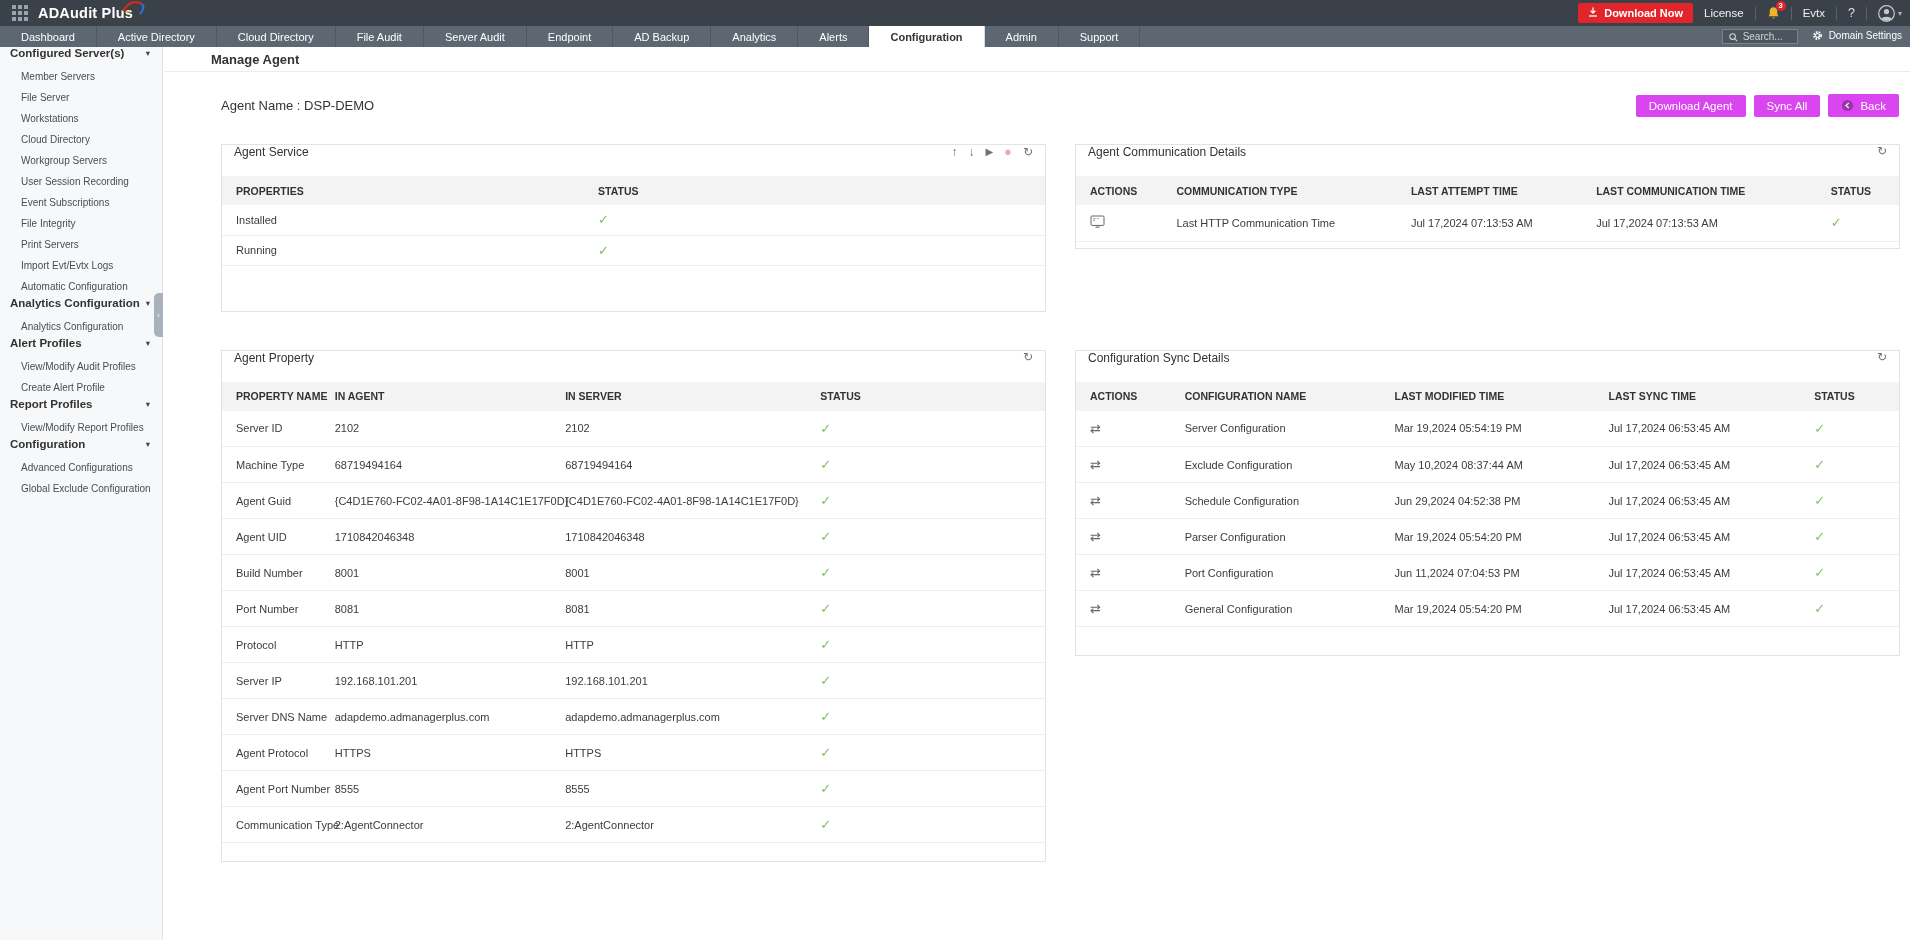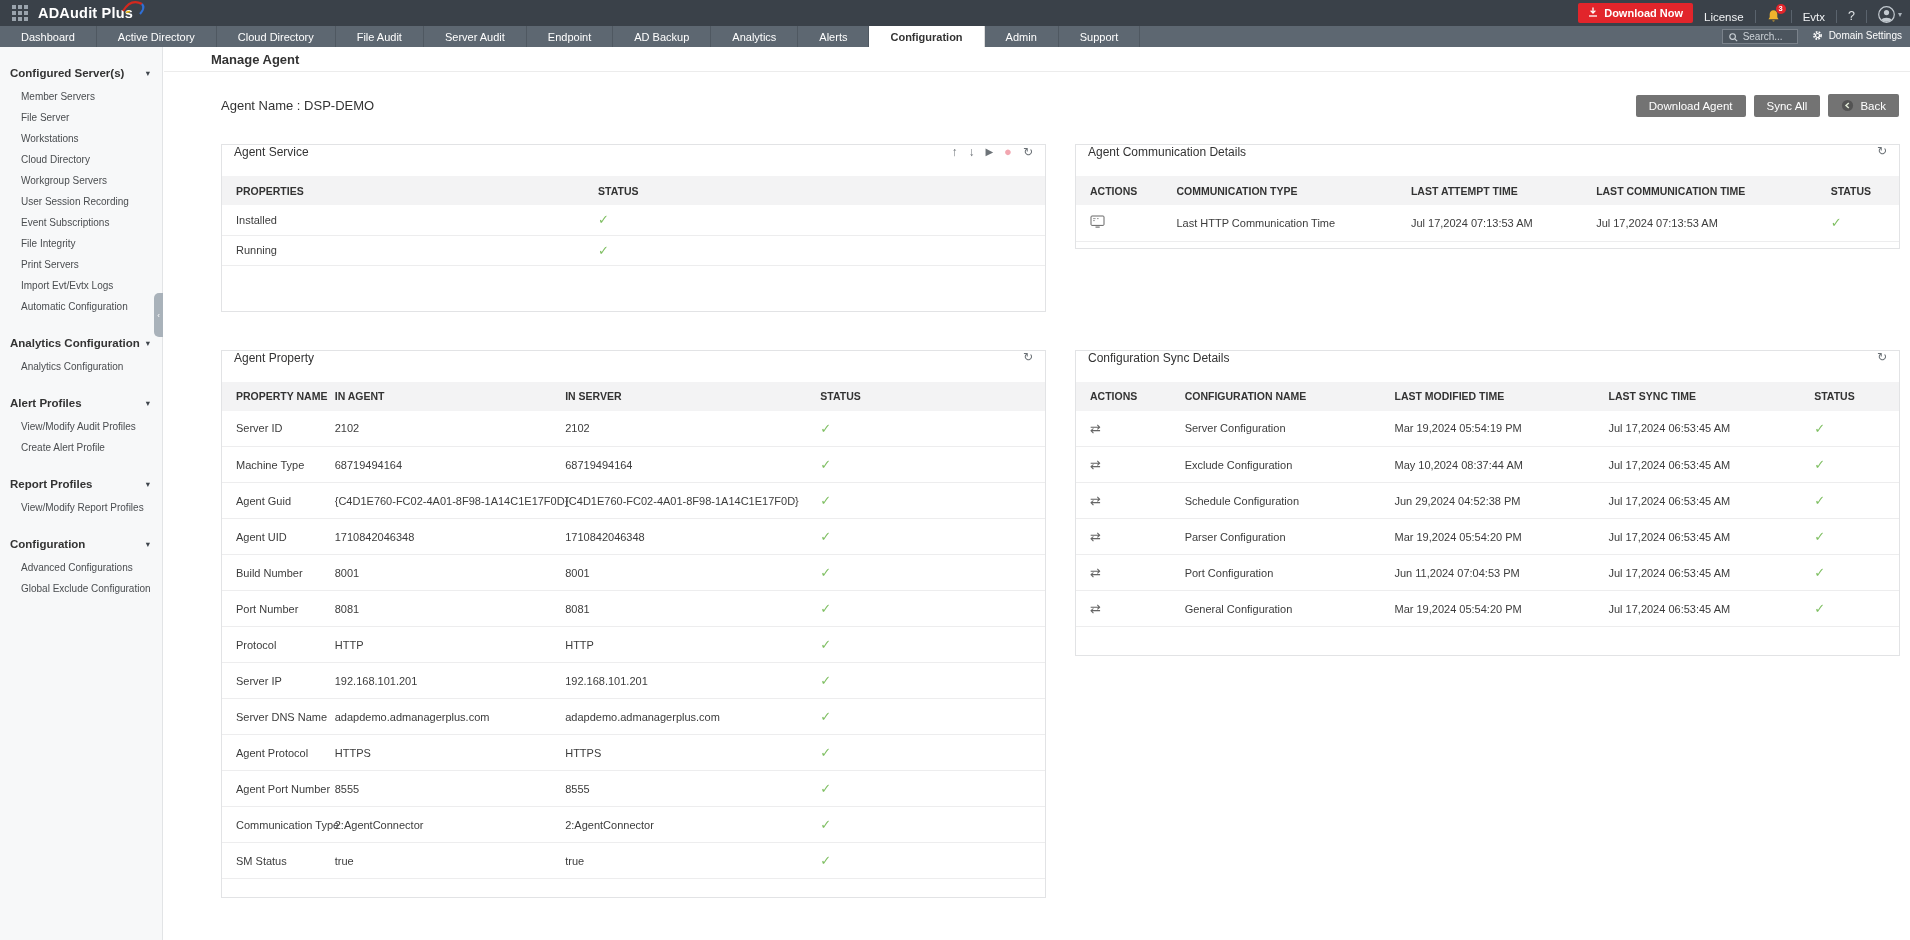--- a/index.html
+++ b/index.html
@@ -5,21 +5,21 @@
   *{margin:0;padding:0;box-sizing:border-box}
   html,body{width:1910px;height:940px;overflow:hidden;font-family:"Liberation Sans","DejaVu Sans",sans-serif;background:#fff}
 
   
   .topbar{position:absolute;left:0;top:0;right:0;height:26px;background:#3a4149;display:flex;align-items:center;padding:0 8px 0 8px;color:#fff}
   .appgrid{display:grid;grid-template-columns:repeat(3,4px);grid-gap:2px;margin:0 10px 0 4px;cursor:pointer}
   .appgrid i{width:4px;height:4px;background:#9aa3ac;display:block}
   .logo-wrap{display:flex;align-items:flex-end;position:relative;cursor:pointer}
   .logo-text{font-size:14.5px;font-weight:bold;color:#fff;letter-spacing:.2px}
   .logo-swoosh{position:absolute;right:-14px;top:-6px}
-  .tb-right{margin-left:auto;display:flex;align-items:flex-end;gap:11px}
+  .tb-right{margin-left:auto;display:flex;align-items:center;gap:11px}
   .btn-red{background:#e2252b;color:#fff;font-size:11px;font-weight:bold;border:none;padding:4px 10px;border-radius:2px;display:flex;align-items:center;gap:6px;cursor:pointer}
   .tb-link{font-size:11.5px;color:#f0f2f4;cursor:pointer}
   .vsep{width:1px;height:13px;background:#5a636d}
   .bell-wrap{position:relative;cursor:pointer;display:flex}
   .badge{position:absolute;top:-5px;right:-6px;background:#e2252b;color:#fff;font-size:7.5px;font-weight:bold;border-radius:50%;width:10px;height:10px;line-height:10px;text-align:center}
   .help-q{font-size:12.5px;color:#dfe3e6;cursor:pointer}
   .avatar-wrap{display:flex;align-items:center;gap:3px;cursor:pointer}
   .tb-caret{font-size:8px;color:#aab2ba}
 
   
@@ -27,32 +27,32 @@
   .tab{display:flex;align-items:center;padding:0 21px;font-size:11px;color:#fff;border-right:1px solid rgba(0,0,0,.14);cursor:pointer;white-space:nowrap}
   .tab.active{background:#fff;color:#333;font-weight:bold}
   .tab-right{margin-left:auto;display:flex;align-items:center;gap:14px;padding-right:8px}
   .searchbox{display:flex;align-items:center;gap:5px;background:#4c555e;border:1px solid #7a828b;height:15px;padding:0 6px;width:76px}
   .searchbox input{background:transparent;border:none;outline:none;color:#e7eaec;font-size:10px;width:100%;font-family:inherit}
   .searchbox input::placeholder{color:#cdd3d8}
   .domain-settings{display:flex;align-items:flex-start;gap:6px;font-size:10px;color:#fff;cursor:pointer;white-space:nowrap}
 
   
   .sidebar{position:absolute;left:0;top:47px;bottom:0;width:163px;background:#f7f8f9;border-right:1px solid #e2e4e6}
-  .sb-head{display:flex;align-items:center;padding:20px 12px 7px 10px;font-size:11.5px;font-weight:bold;color:#333;cursor:pointer}
+  .sb-head{display:flex;align-items:center;padding:0 12px 7px 10px;font-size:11.5px;font-weight:bold;color:#333;cursor:pointer}
   .sb-caret{margin-left:auto;font-size:8.5px;color:#3f464d}
   .sb-item{padding:5px 8px 5px 21px;font-size:10px;color:#4a4d50;cursor:pointer;white-space:nowrap}
   .sb-handle{position:absolute;right:-1px;top:246px;width:9px;height:44px;background:#a9b2ba;border-radius:5px 0 0 5px;cursor:pointer;color:#fff;font-size:8px;display:flex;align-items:center;justify-content:center}
 
   
   .main{position:absolute;left:164px;top:47px;right:0;bottom:0;background:#fff;overflow:hidden}
   .breadcrumb{height:25px;display:flex;align-items:center;padding-left:47px;font-size:13px;font-weight:bold;color:#333;border-bottom:1px solid #ececec}
   .page-head{display:flex;align-items:center;padding:22px 11px 0 57px}
   .agent-name{font-size:13px;color:#333}
   .head-btns{margin-left:auto;display:flex;gap:8px;align-items:center}
-  .btn-green{background:#737373;color:#fff;font-size:11.5px;border:none;padding:5px 13px;border-radius:2px;cursor:pointer;display:flex;align-items:center;gap:6px;font-family:inherit}
+  .btn-green{background:#d946ef;color:#fff;font-size:11.5px;border:none;padding:5px 13px;border-radius:2px;cursor:pointer;display:flex;align-items:center;gap:6px;font-family:inherit}
 
   .content-grid{margin:27px 10px 0 57px;display:grid;grid-template-columns:1fr 1fr;column-gap:29px;row-gap:38px;align-items:start}
   .panel{border:1px solid #e2e3e5;background:#fff}
   .p-head{display:flex;align-items:flex-start;height:31px;padding:0 12px}
   .p-title{font-size:12px;color:#333}
   .head-icons{margin-left:auto;display:flex;gap:11px;align-items:center}
   .hi{font-size:12px;color:#6a7075;cursor:pointer;line-height:1}
   .hi-stop{color:#f2a6b0;font-size:13px}
   .hi-play{font-size:10px;color:#6d7378}
 
@@ -368,26 +368,20 @@
             <div class="td">8555</div>
             <div class="td">8555</div>
             <div class="td"><span class="check">✓</span></div>
           </div>
           <div class="tr">
             <div class="td">Communication Type</div>
             <div class="td">2:AgentConnector</div>
             <div class="td">2:AgentConnector</div>
             <div class="td"><span class="check">✓</span></div>
           </div>
-          <div class="tr">
-            <div class="td">SM Status</div>
-            <div class="td">true</div>
-            <div class="td">true</div>
-            <div class="td"><span class="check">✓</span></div>
-          </div>
         </div>
       <div class="p-foot-sm"></div>
     </div>
 
     <div class="panel">
       <div class="p-head">
         <span class="p-title">Configuration Sync Details</span>
         <span class="head-icons">
             <span class="hi">↻</span>
           </span>

